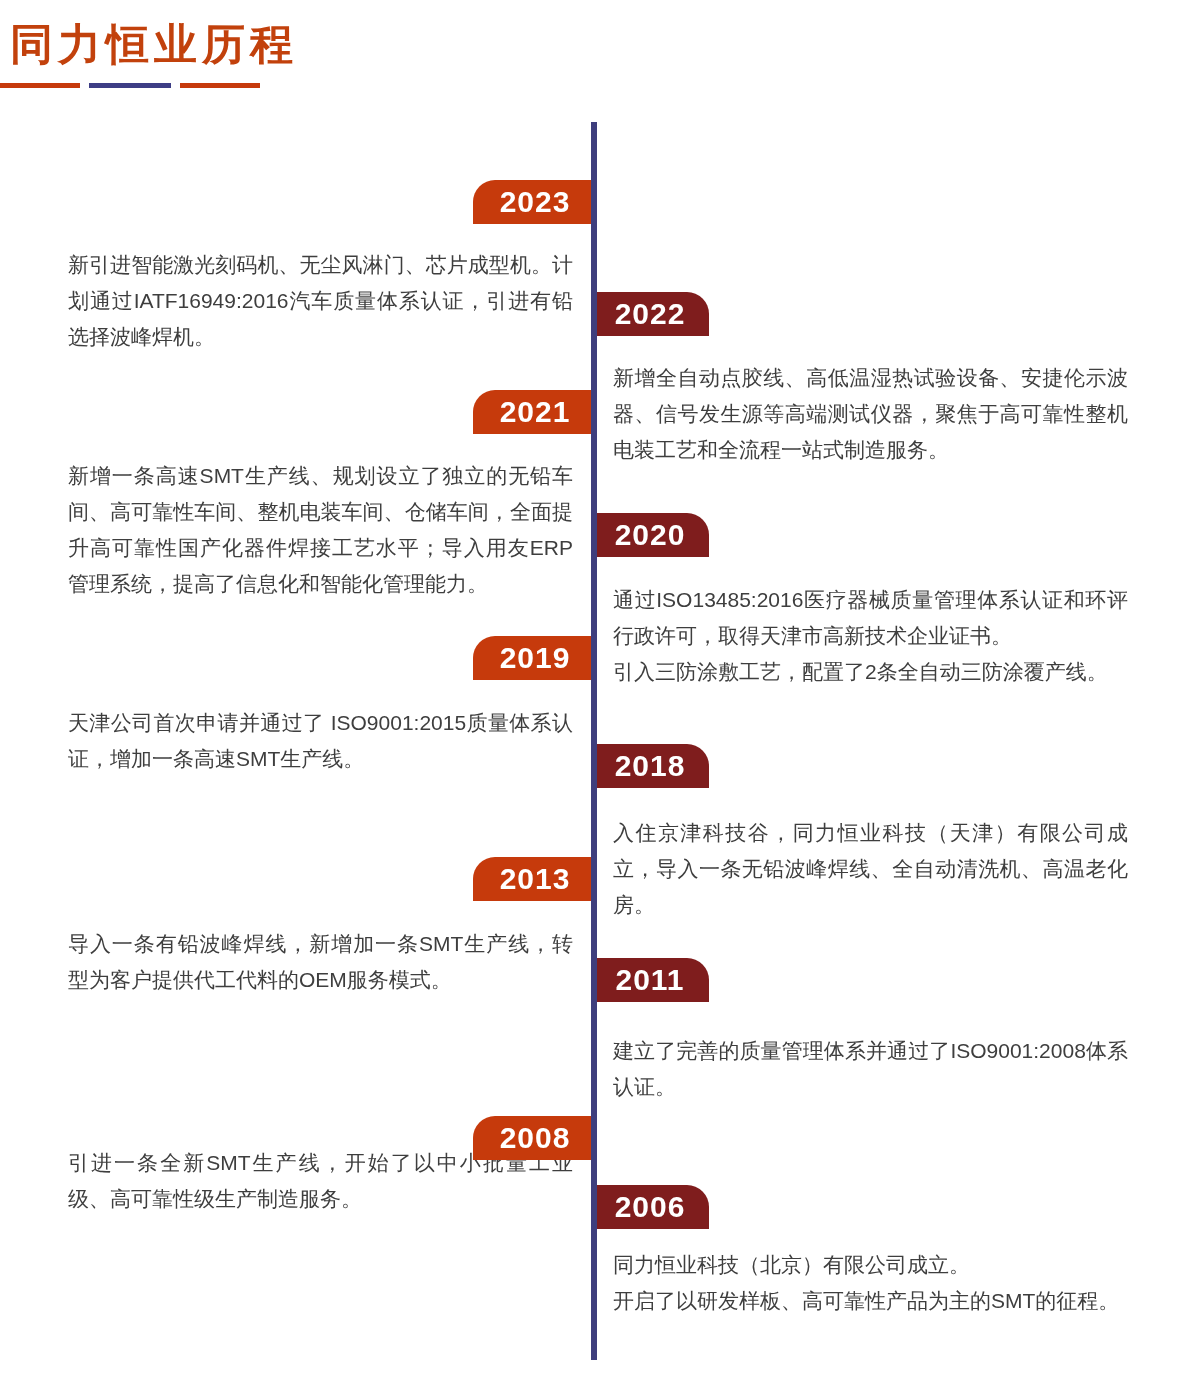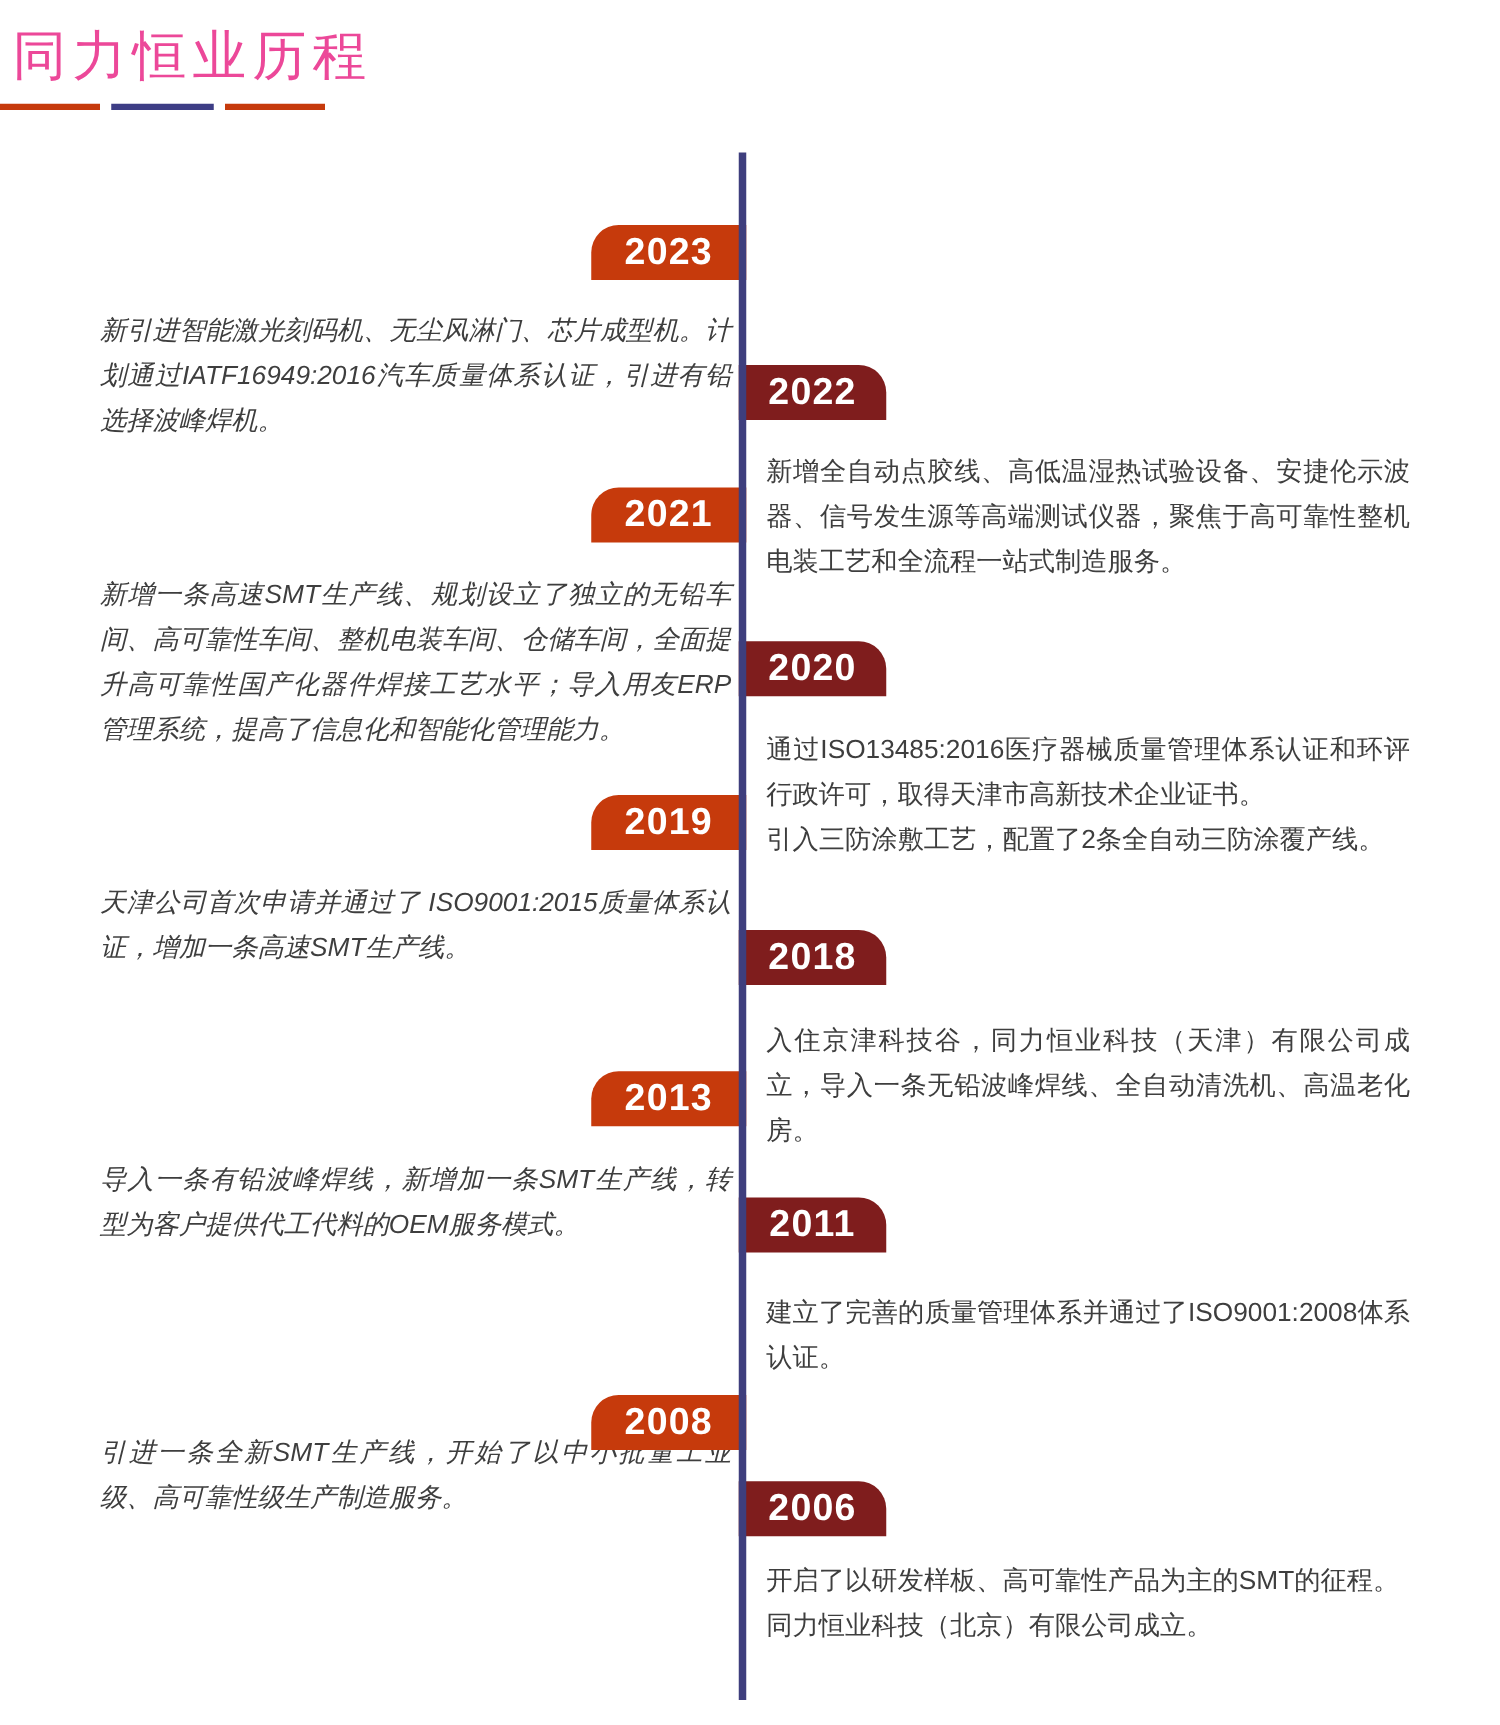--- a/index.html
+++ b/index.html
@@ -10,22 +10,22 @@
     position: relative;
     overflow: hidden;
   }
   .page { position: absolute; inset: 0; width: 1200px; height: 1380px; }
 
   .page-title {
     position: absolute;
     left: 10px; top: 16px;
     margin: 0;
     font-size: 43px;
-    font-weight: normal;
-    color: #ec4899;
+    font-weight: bold;
+    color: #c2410c;
     letter-spacing: 5px;
     white-space: nowrap;
   }
   .title-underline {
     position: absolute;
     top: 83px;
     height: 5px;
     width: 80px;
   }
   .u1 { left: 0px;   background: #C63A0C; }
@@ -66,21 +66,21 @@
   }
 
   .desc {
     position: absolute;
     font-size: 21px;
     line-height: 36px;
     color: #3E3E3E;
     text-align: justify;
   }
   .desc p { margin: 0; }
-  .desc.side-left  { left: 80px;  width: 505px; font-style: italic; }
+  .desc.side-left  { left: 68px;  width: 505px; }
   .desc.side-right { left: 613px; width: 515px; }
 
   .b2023 { top: 180px; }  .d2023 { top: 247px; }
   .b2022 { top: 292px; }  .d2022 { top: 360px; }
   .b2021 { top: 390px; }  .d2021 { top: 458px; }
   .b2020 { top: 513px; }  .d2020 { top: 582px; }
   .b2019 { top: 636px; }  .d2019 { top: 705px; }
   .b2018 { top: 744px; }  .d2018 { top: 815px; }
   .b2013 { top: 857px; }  .d2013 { top: 926px; }
   .b2011 { top: 958px; }  .d2011 { top: 1033px; }
@@ -148,17 +148,17 @@
   </div>
 
   <div class="badge side-left b2008">2008</div>
   <div class="desc side-left d2008">
     <p>引进一条全新SMT生产线，开始了以中小批量工业级、高可靠性级生产制造服务。</p>
     <p></p>
   </div>
 
   <div class="badge side-right b2006">2006</div>
   <div class="desc side-right d2006">
+    <p>同力恒业科技（北京）有限公司成立。</p>
     <p>开启了以研发样板、高可靠性产品为主的SMT的征程。</p>
-    <p>同力恒业科技（北京）有限公司成立。</p>
   </div>
 
 </div>
 
 </body></html>

